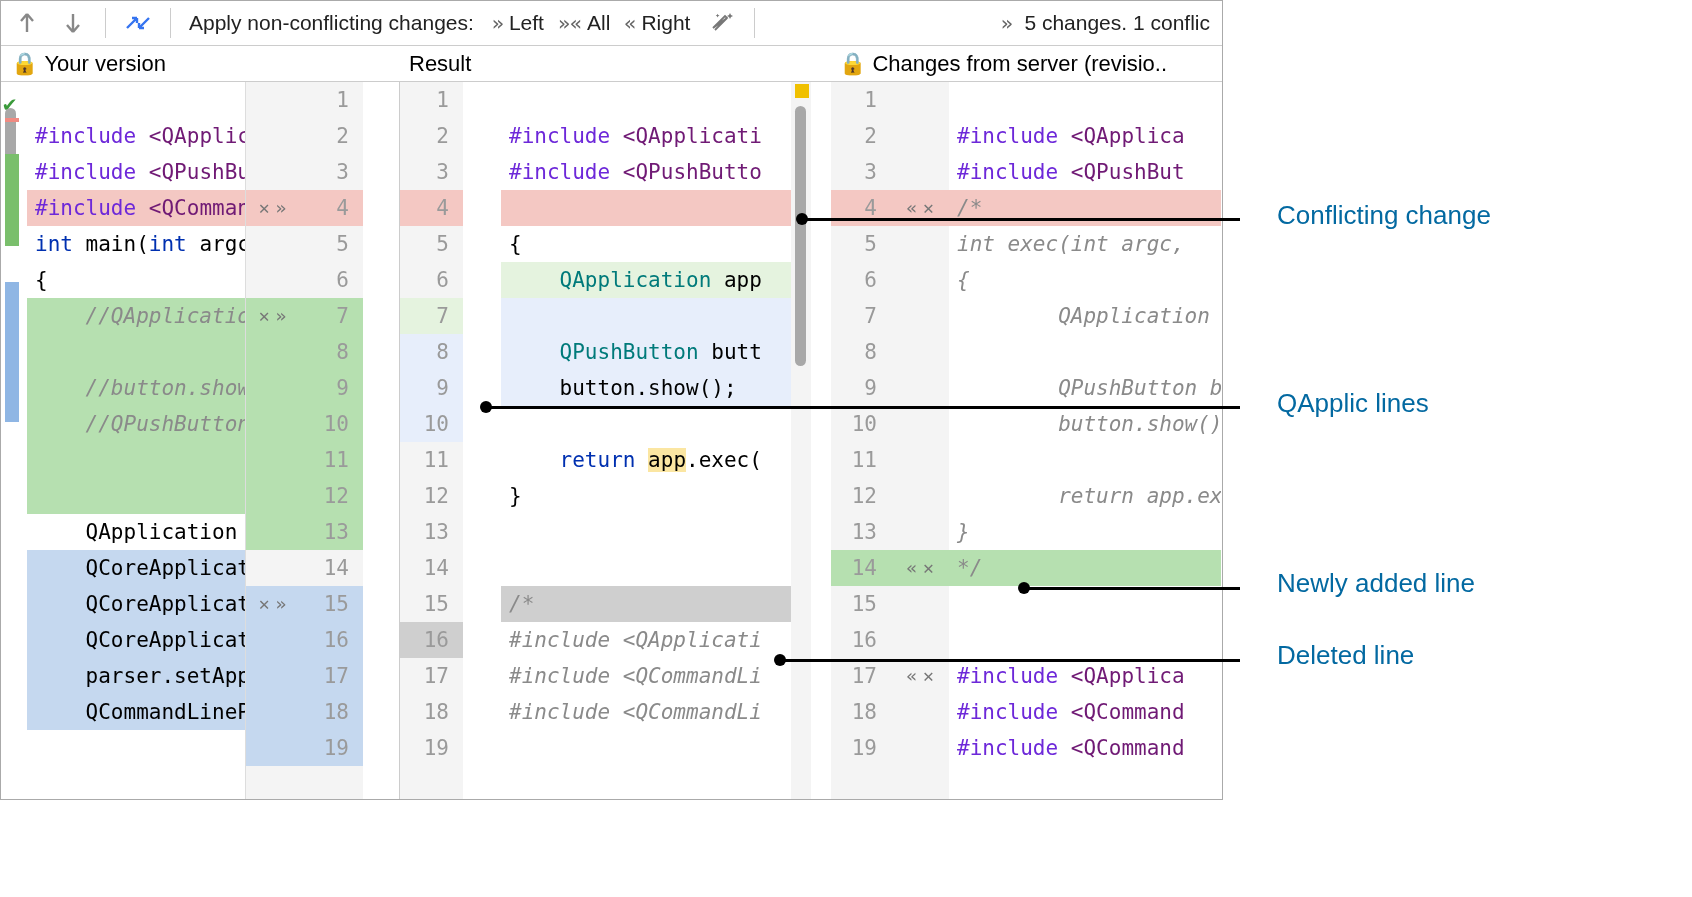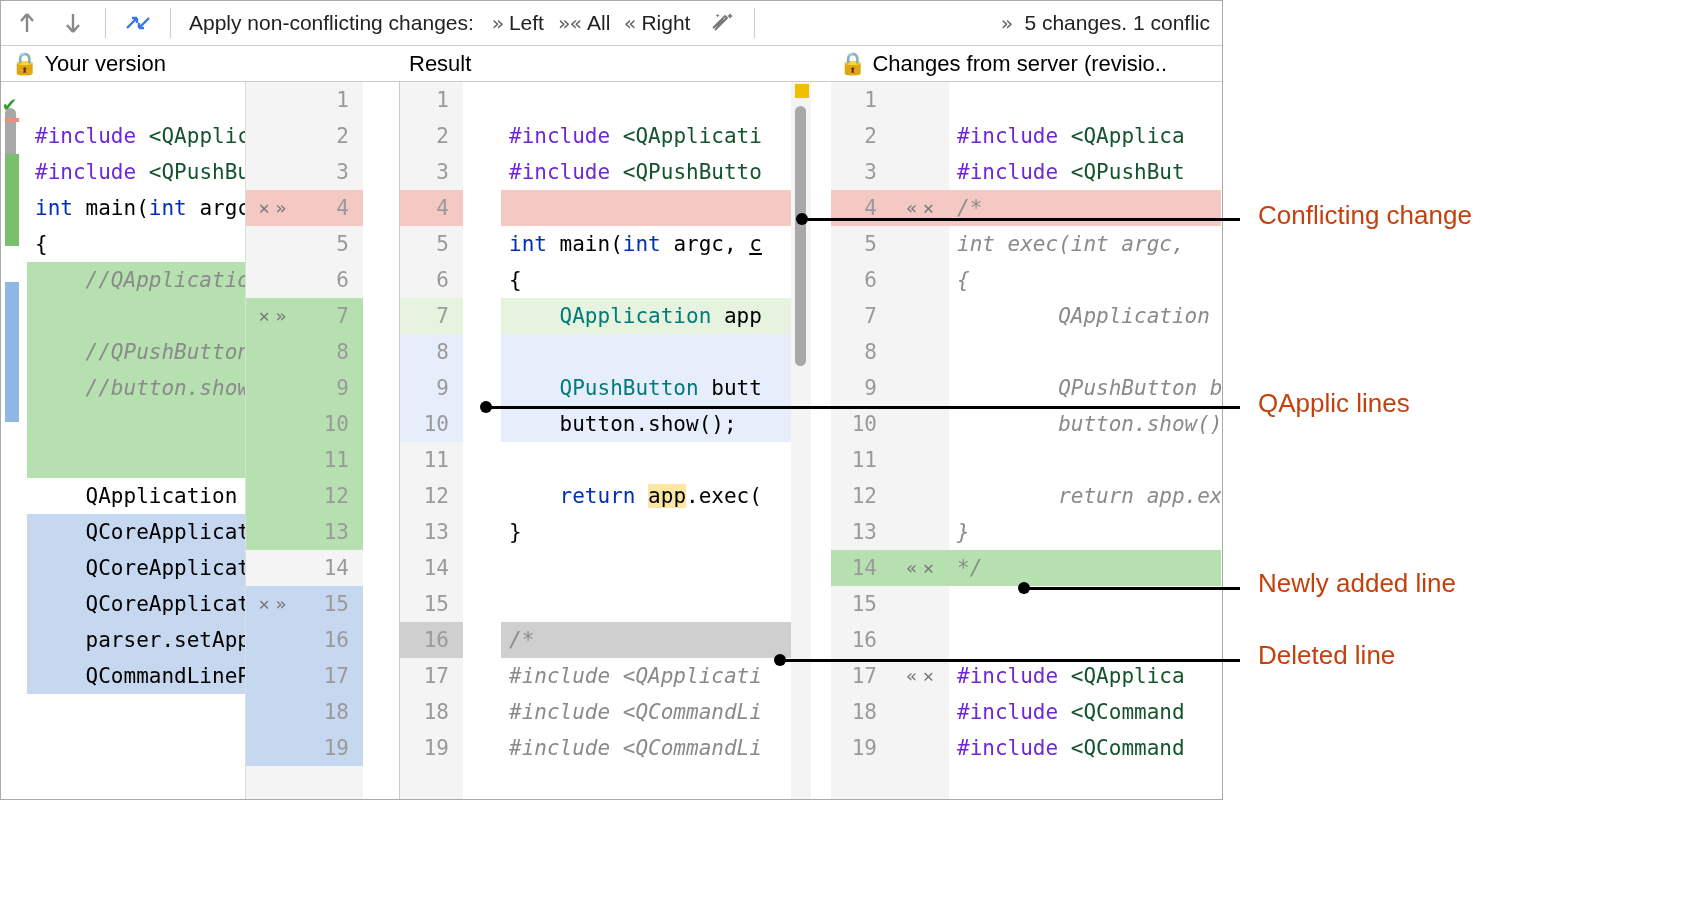--- a/index.html
+++ b/index.html
@@ -73,21 +73,21 @@
   .col-lnum-m   { left:398px;width:64px;  background:#f4f4f4; text-align:right; color:#9a9a9a; border-left:1px solid #ccc;}
   .col-mid      { left:500px;width:290px; background:#fff;}
   .col-mscroll  { left:790px;width:20px;  background:#f4f4f4;}
   .col-lnum-r   { left:830px;width:60px;  background:#f4f4f4; text-align:right; color:#9a9a9a;}
   .col-ract     { left:890px;width:58px;  background:#f4f4f4;}
   .col-right    { left:948px;width:272px; background:#fff;}
   .row { height:36px; padding:0 8px; white-space:nowrap; overflow:hidden;}
   .num { padding-right:14px; }
   
   .kw  { color:#6d28d9; } 
-  .inc { color:#14532d; } 
+  .inc { color:#701a75; } 
   .kw2 { color:#0030b0; } 
   .ty  { color:#007a7a; } 
   .cm  { color:#8a8a8a; font-style:italic; }
   .it  { color:#8a8a8a; font-style:italic; }
   .hl  { background:#fbe6a2; }
   
   .bg-conflict { background:#f4c8c3 !important; }
   .bg-insert   { background:#b6e0b0 !important; }
   .bg-mod      { background:#c5d8ef !important; }
   .bg-insert-light { background:#e5f3df !important; }
@@ -103,21 +103,22 @@
   .vscroll-thumb {
     position:absolute; left:4px; width:11px; border-radius:6px;
     background:#a8a8a8;
   }
   .marker-yellow { position:absolute; right:2px; top:2px; width:14px; height:14px; background:#f0c000; }
   
   .annot {
     position:absolute;
     font-family:-apple-system,sans-serif;
     font-size:26px;
-    color:#c2410c;
+    color:#0369a1;
+    margin-left:19px;
   }
   .annot-line {
     position:absolute; height:3px; background:#000;
   }
   .annot-dot { position:absolute; width:12px; height:12px; background:#000; border-radius:50%; }
 </style>
 </head>
 <body>
 
 <div class="diff-container">
@@ -188,26 +189,27 @@
       <div class="vscroll-thumb" style="top:26px;height:76px"></div>
       <div class="stripe s1"></div>
       <div class="stripe s2"></div>
       <div class="stripe s3"></div>
     </div>
 
     <div class="col col-left" id="col-left">
         <div class="row "></div>
         <div class="row "><span class="kw">#include</span> <span class="inc">&lt;QApplic</span></div>
         <div class="row "><span class="kw">#include</span> <span class="inc">&lt;QPushBu</span></div>
+        <div class="row bg-conflict"><span class="kw">#include</span> <span class="inc">&lt;QComman</span></div>
         <div class="row "><span class="kw2">int</span> main(<span class="kw2">int</span> argc</div>
         <div class="row ">{</div>
         <div class="row bg-insert">&nbsp;&nbsp;&nbsp;&nbsp;<span class="cm">//QApplicatio</span></div>
         <div class="row bg-insert"></div>
+        <div class="row bg-insert">&nbsp;&nbsp;&nbsp;&nbsp;<span class="cm">//button.show</span></div>
         <div class="row bg-insert">&nbsp;&nbsp;&nbsp;&nbsp;<span class="cm">//QPushButton</span></div>
-        <div class="row bg-insert">&nbsp;&nbsp;&nbsp;&nbsp;<span class="cm">//button.show</span></div>
         <div class="row bg-insert"></div>
         <div class="row bg-insert"></div>
         <div class="row ">&nbsp;&nbsp;&nbsp;&nbsp;QApplication</div>
         <div class="row bg-mod">&nbsp;&nbsp;&nbsp;&nbsp;QCoreApplicat</div>
         <div class="row bg-mod">&nbsp;&nbsp;&nbsp;&nbsp;QCoreApplicat</div>
         <div class="row bg-mod">&nbsp;&nbsp;&nbsp;&nbsp;QCoreApplicat</div>
         <div class="row bg-mod">&nbsp;&nbsp;&nbsp;&nbsp;parser.setApp</div>
         <div class="row bg-mod">&nbsp;&nbsp;&nbsp;&nbsp;QCommandLineP</div>
       </div>
     <div class="col col-leftact" id="col-leftact">
@@ -281,21 +283,20 @@
         <div class="row num bg-del">16</div>
         <div class="row num ">17</div>
         <div class="row num ">18</div>
         <div class="row num ">19</div>
       </div>
     <div class="col col-mid" id="col-mid">
         <div class="row "></div>
         <div class="row "><span class="kw">#include</span> <span class="inc">&lt;QApplicati</span></div>
         <div class="row "><span class="kw">#include</span> <span class="inc">&lt;QPushButto</span></div>
         <div class="row bg-conflict"></div>
-        <div class="row "><span class="kw2">int</span> main(<span class="kw2">int</span> argc, <span style="text-decoration:underline">c</span></div>
         <div class="row ">{</div>
         <div class="row bg-insert-light">&nbsp;&nbsp;&nbsp;&nbsp;<span class="ty">QApplication</span> app</div>
         <div class="row bg-mod-light"></div>
         <div class="row bg-mod-light">&nbsp;&nbsp;&nbsp;&nbsp;<span class="ty">QPushButton</span> butt</div>
         <div class="row bg-mod-light">&nbsp;&nbsp;&nbsp;&nbsp;button.show();</div>
         <div class="row "></div>
         <div class="row ">&nbsp;&nbsp;&nbsp;&nbsp;<span class="kw2">return</span> <span class="hl">app</span>.exec(</div>
         <div class="row ">}</div>
         <div class="row "></div>
         <div class="row "></div>

